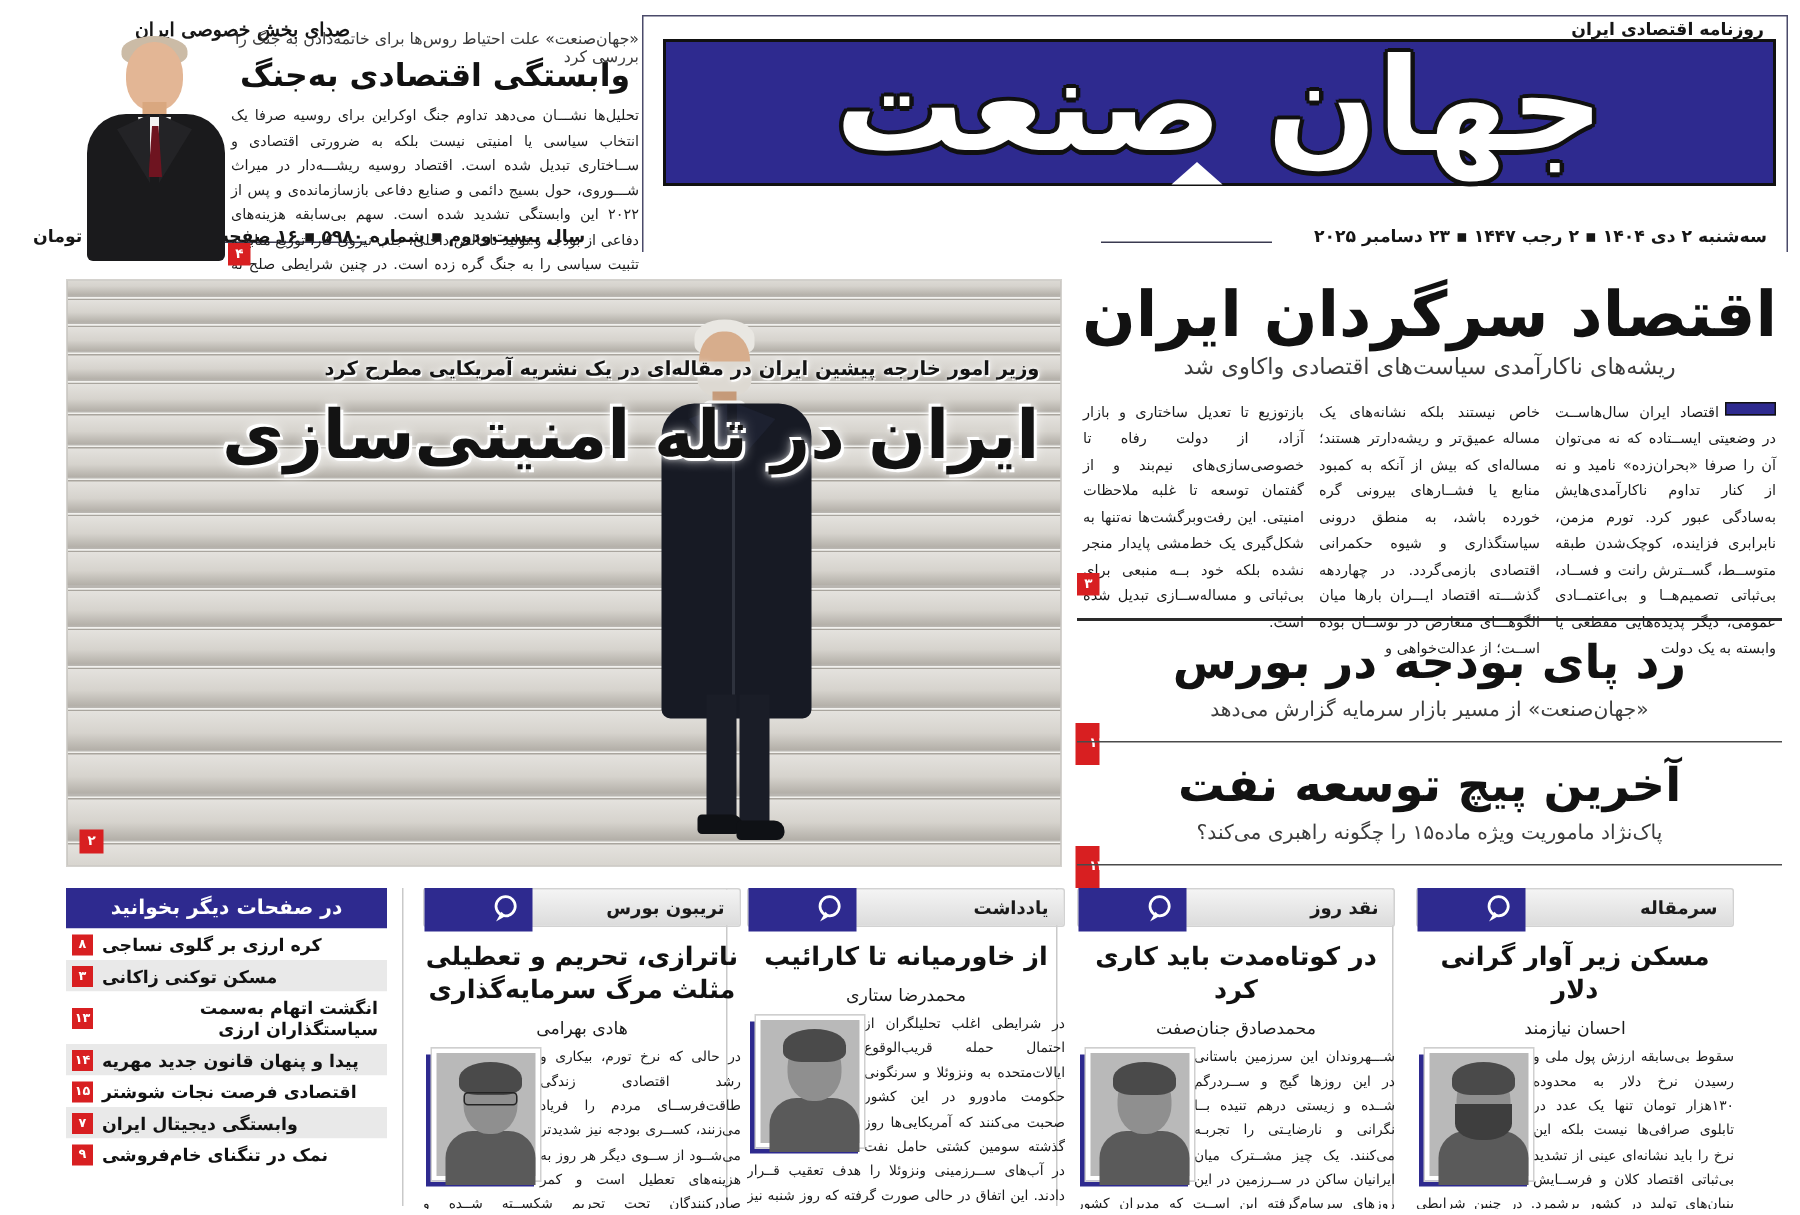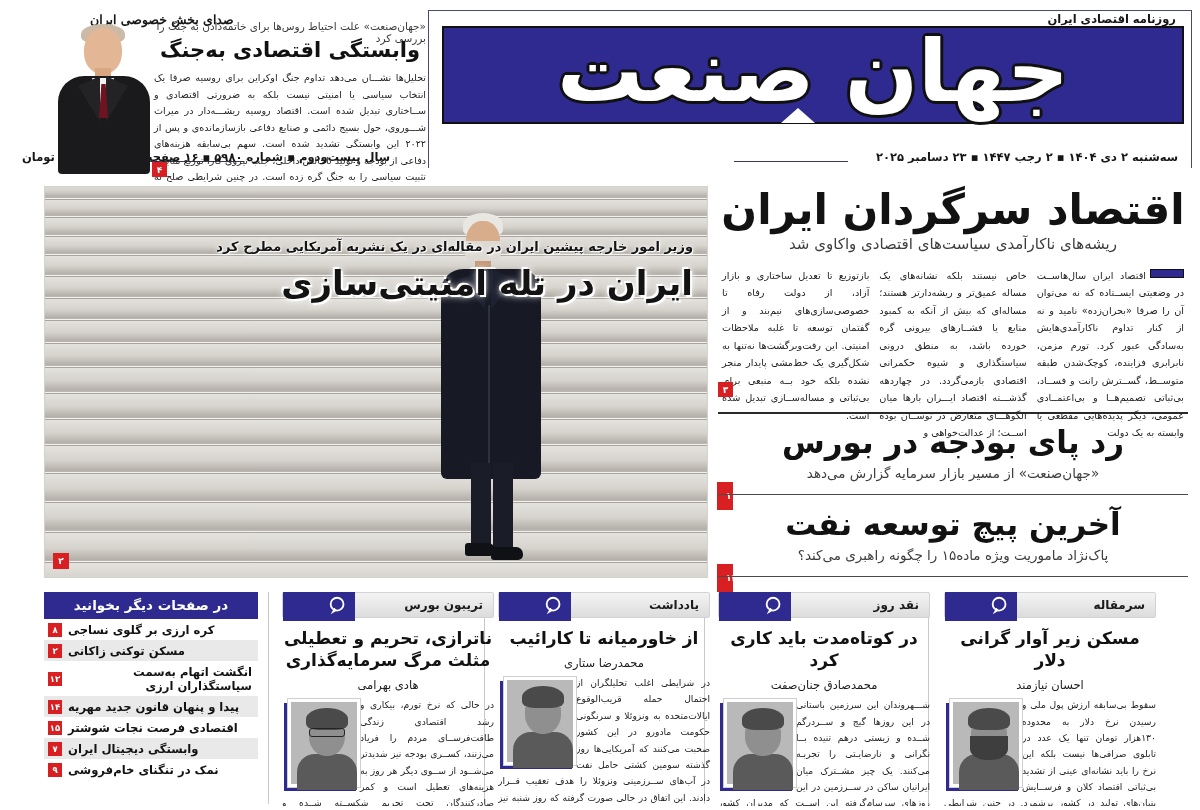--- a/index.html
+++ b/index.html
@@ -166,21 +166,21 @@
   }
   .photo-kicker {
     position: absolute; right: 14px; top: 52px;
     width: 600px; text-align: right;
     font-size: 13px; font-weight: 700; color: #141414;
     text-shadow: 0 0 3px #fff, 0 0 6px #fff, 1px 1px 0 #fff;
   }
   .photo-title {
     position: absolute; right: 14px; top: 76px;
     width: 600px; text-align: right;
-    font-size: 34px; font-weight: 700; color: #131313;
+    font-size: 45px; font-weight: 700; color: #131313;
     text-shadow: 0 0 4px #fff, 0 0 9px #fff, 2px 2px 0 #fff, -2px -2px 0 #fff;
     letter-spacing: -.5px;
   }
   .photo-badge {
     position: absolute; left: 8px; bottom: 8px;
     width: 16px; height: 16px; background: #d81f21; color: #fff;
     font-size: 9px; font-weight: 700;
     display: flex; align-items: center; justify-content: center;
   }
 

